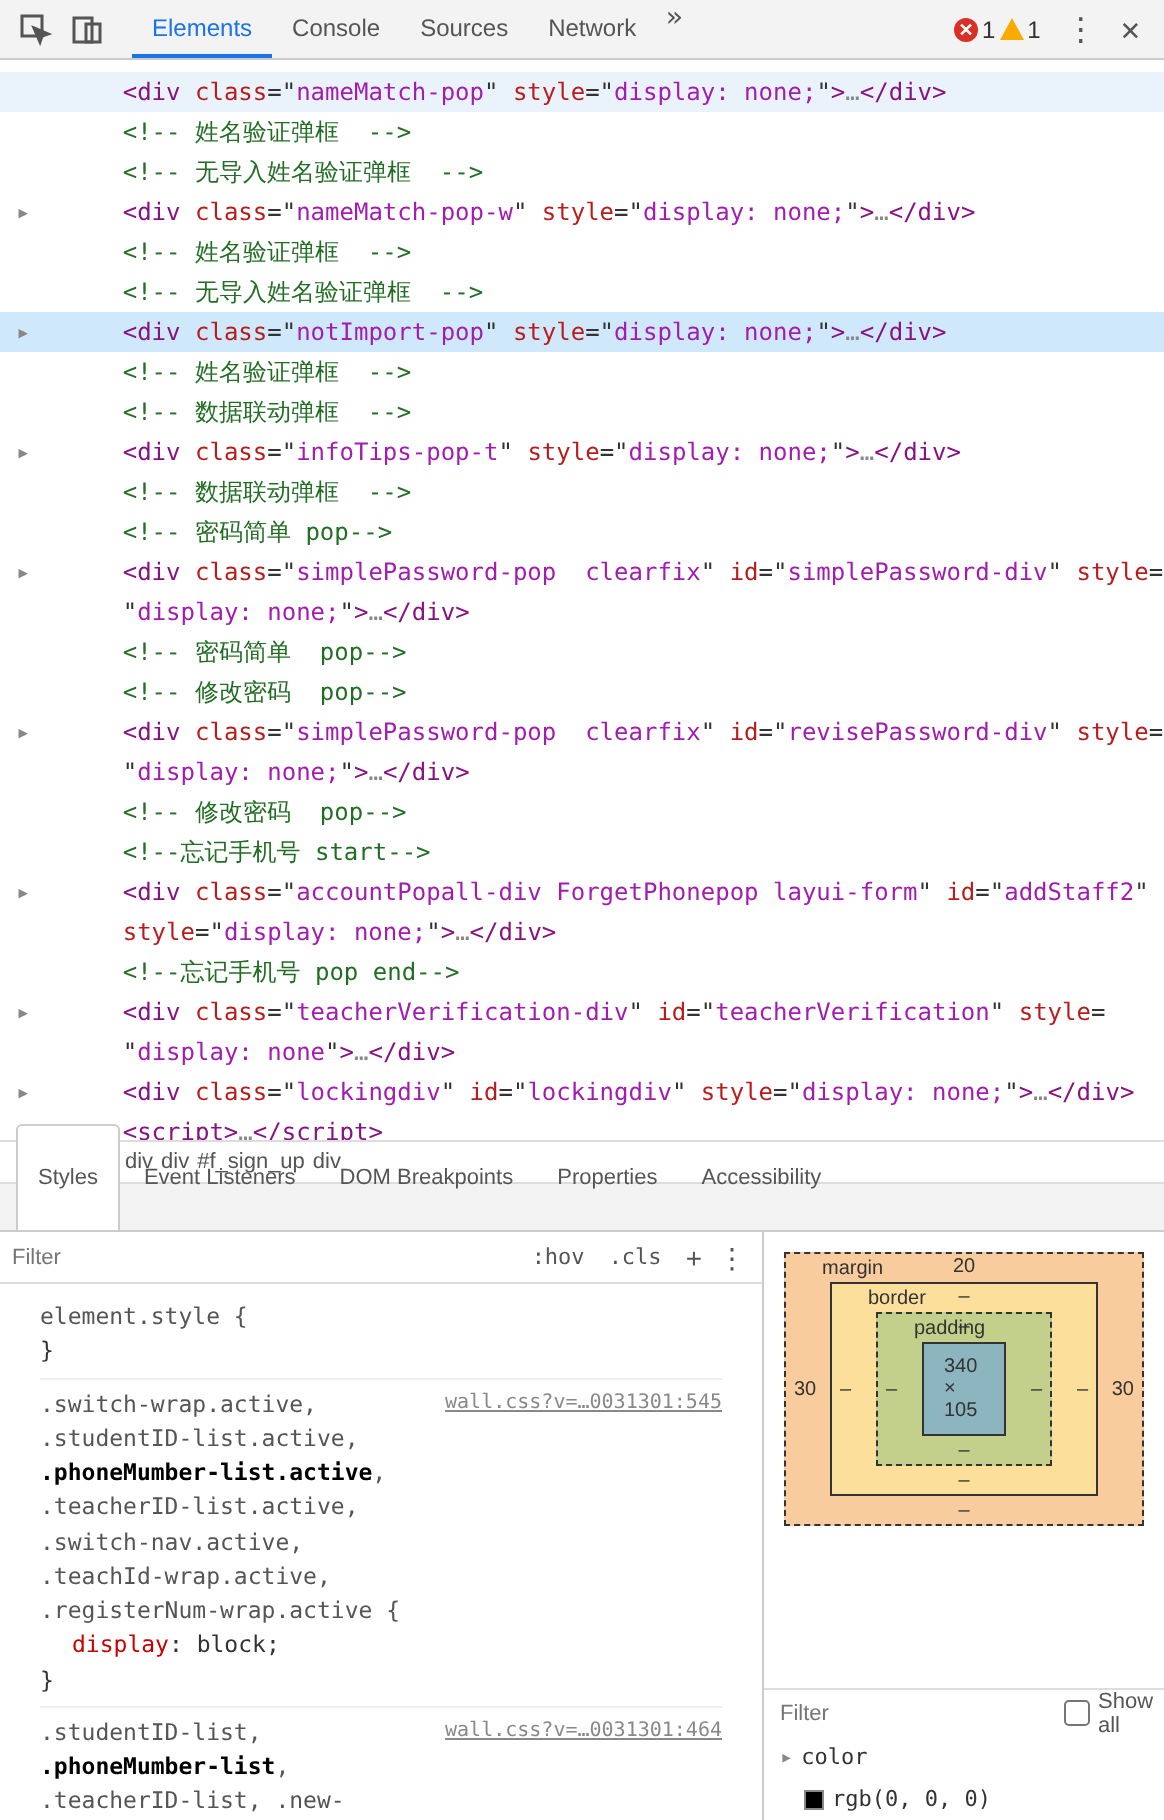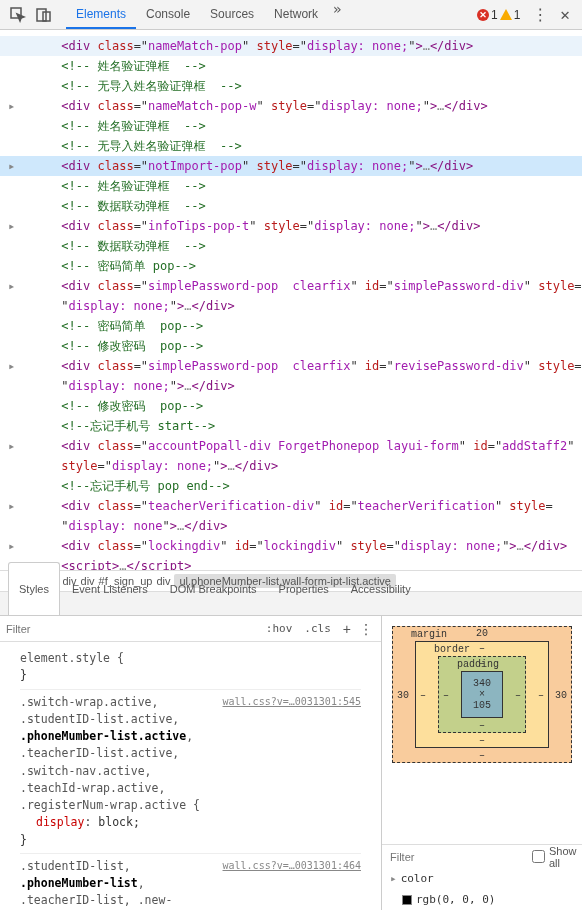--- a/index.html
+++ b/index.html
@@ -59,21 +59,21 @@
 .selector .bold { font-weight: bold; color: #000; }
 .source { color: #888; text-decoration: underline; font-size: 10px; white-space: nowrap; margin-left: 8px; }
 .prop-line { padding-left: 16px; }
 .prop-name { color: #c80000; }
 .prop-val { color: #333; }
 .strike { text-decoration: line-through; }
 
 
 .box-pane { width: 200px; display: flex; flex-direction: column; overflow: hidden; padding: 0; }
 .box-scroll { flex: 1; overflow: auto; padding: 10px; }
-.bm { position: relative; font-size: 10px; font-family: Liberation Mono, monospace; text-align: center; }
+.bm { position: relative; font-size: 10px; font-family: Liberation Sans, sans-serif; }
 .bm-box { border: 1px dashed #333; padding: 14px 22px; position: relative; }
 .bm-margin { background: #f9cc9d; }
 .bm-border { background: #fddf9c; border-style: solid; }
 .bm-padding { background: #c3d08b; border-style: dashed; }
 .bm-content { background: #8cb5c0; border-style: solid; padding: 6px 10px; color: #333; }
 .bm-lbl { position: absolute; top: 2px; left: 18px; font-size: 10px; }
 .bm-n { position: absolute; font-size: 10px; }
 .bm-top { top: 1px; left: 50%; transform: translateX(-50%); }
 .bm-bot { bottom: 1px; left: 50%; transform: translateX(-50%); }
 .bm-lft { left: 4px; top: 50%; transform: translateY(-50%); }
@@ -151,21 +151,20 @@
     <div class="dom-line"><span class="caret">▸</span><span class="indent">      </span><span class="t-tag">&lt;script&gt;</span><span class="t-ellip">…</span><span class="t-tag">&lt;/script&gt;</span></div>
   </div>
 
 <div class="crumbs" id="crumbs">
     <span class="crumb">html</span>
     <span class="crumb">block</span>
     <span class="crumb">div</span>
     <span class="crumb">div</span>
     <span class="crumb">#f_sign_up</span>
     <span class="crumb">div</span>
-    <span class="crumb sel">ul.phoneMumber-list.wall-form-ipt-list.active</span>
   </div>
 
 <div class="subtabs" id="subtabs">
     <div class="subtab active">Styles</div>
     <div class="subtab">Event Listeners</div>
     <div class="subtab">DOM Breakpoints</div>
     <div class="subtab">Properties</div>
     <div class="subtab">Accessibility</div>
   </div>
 

